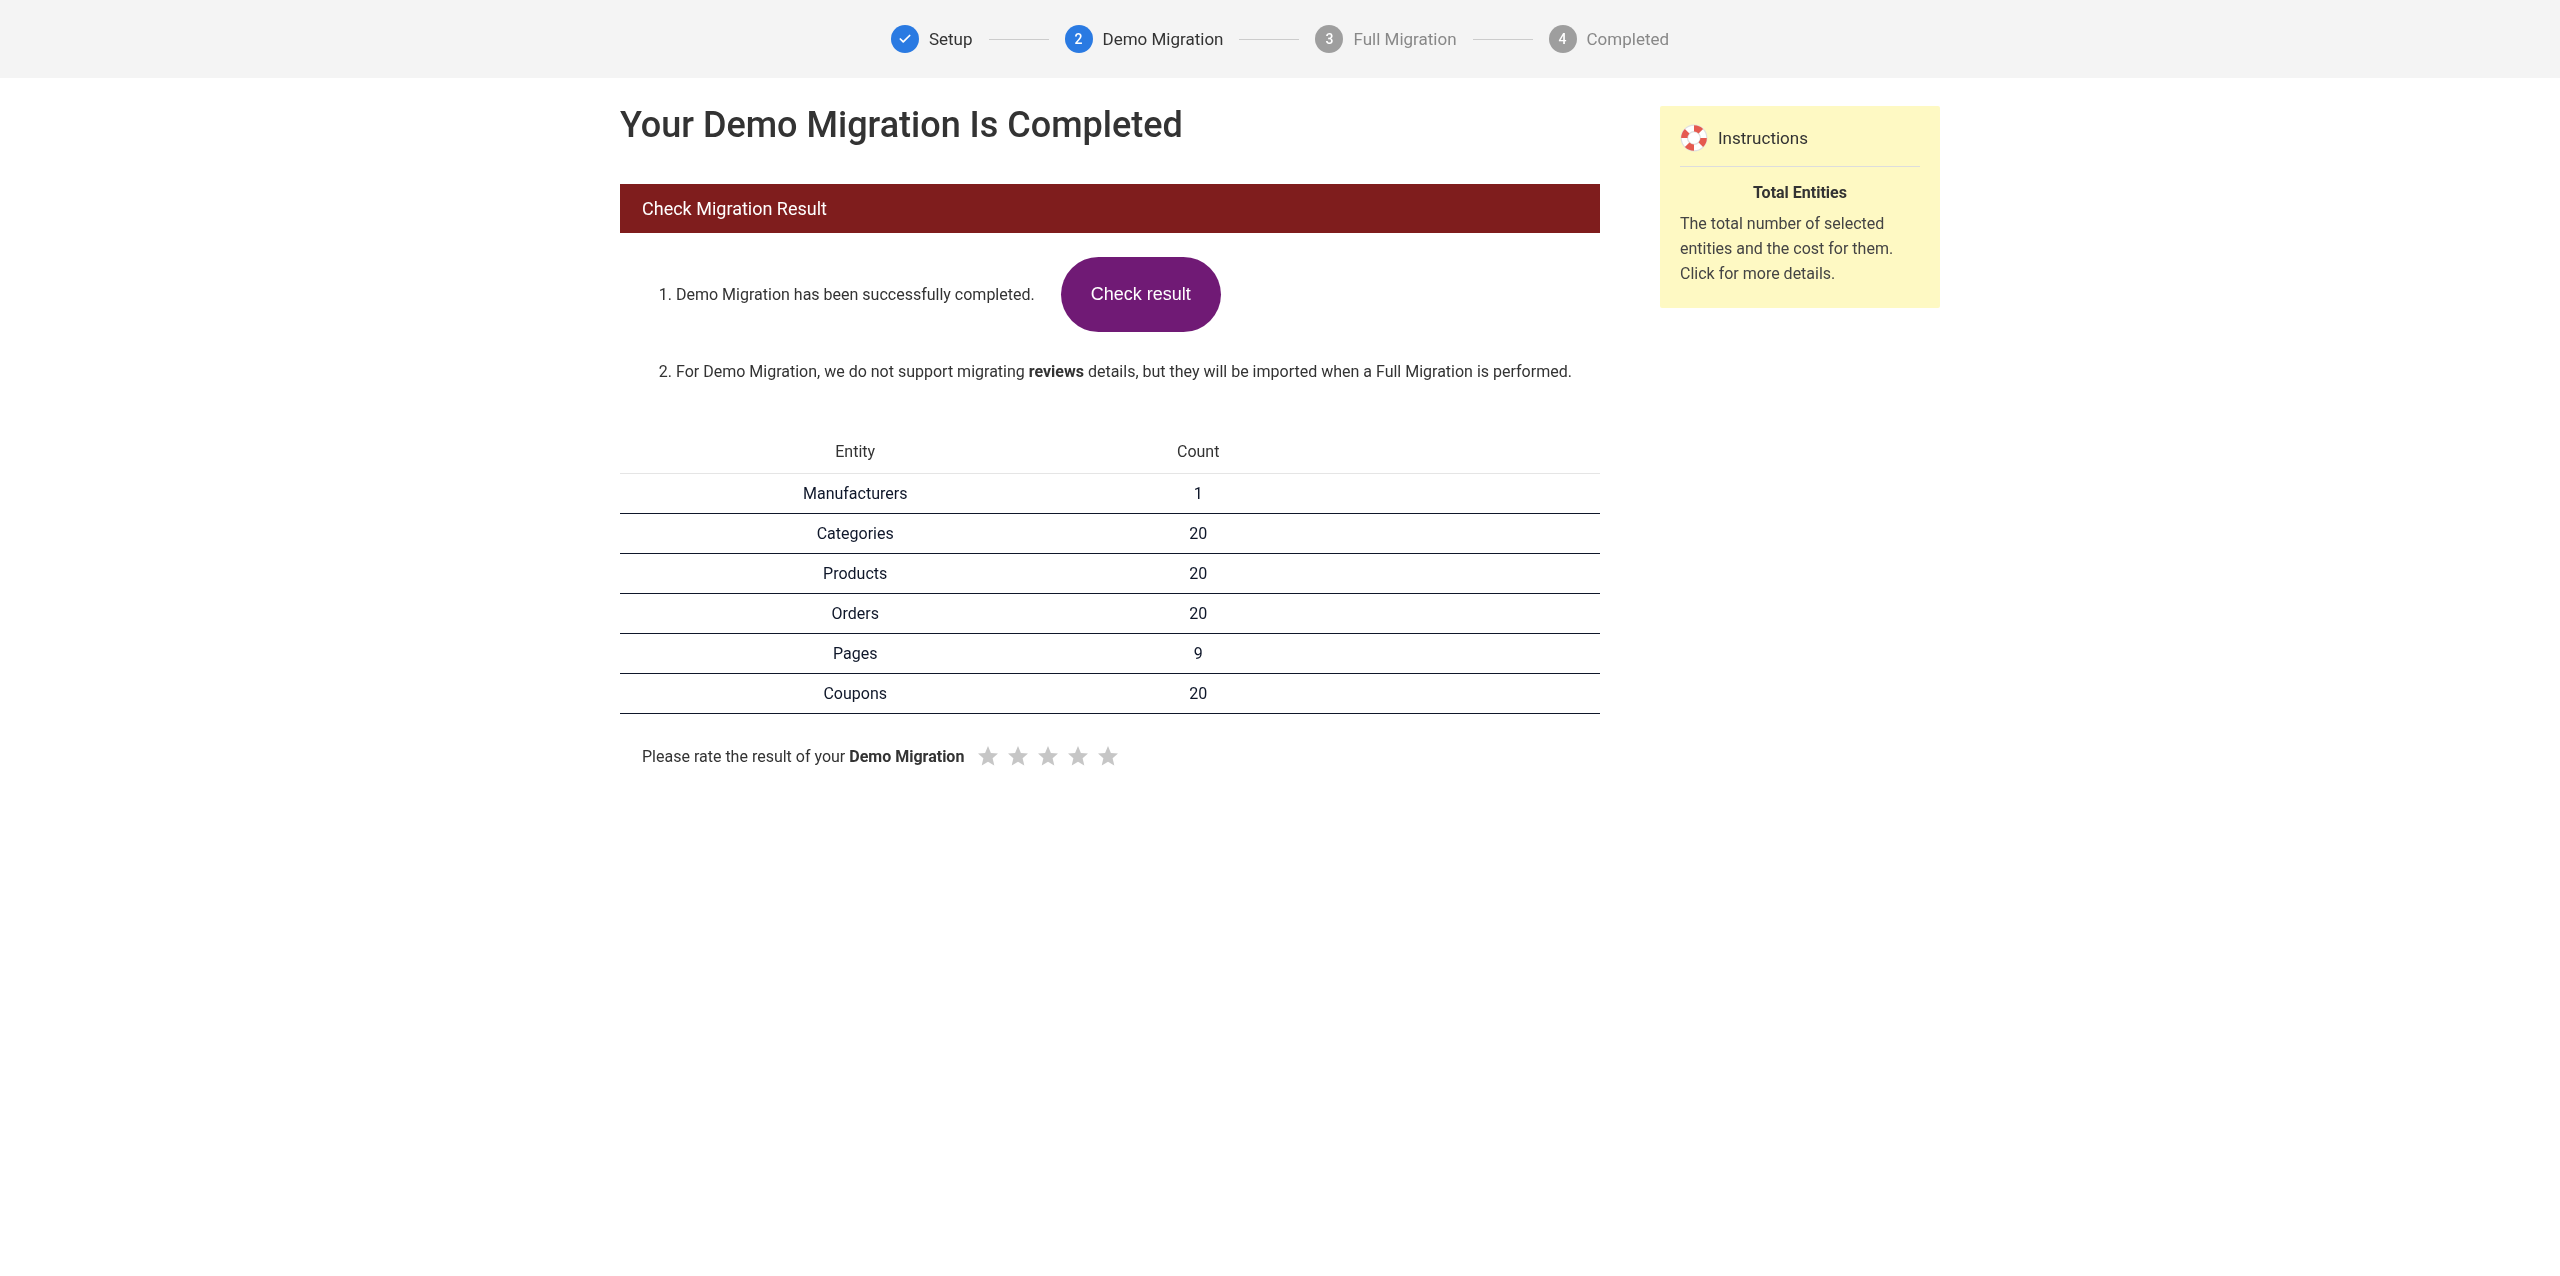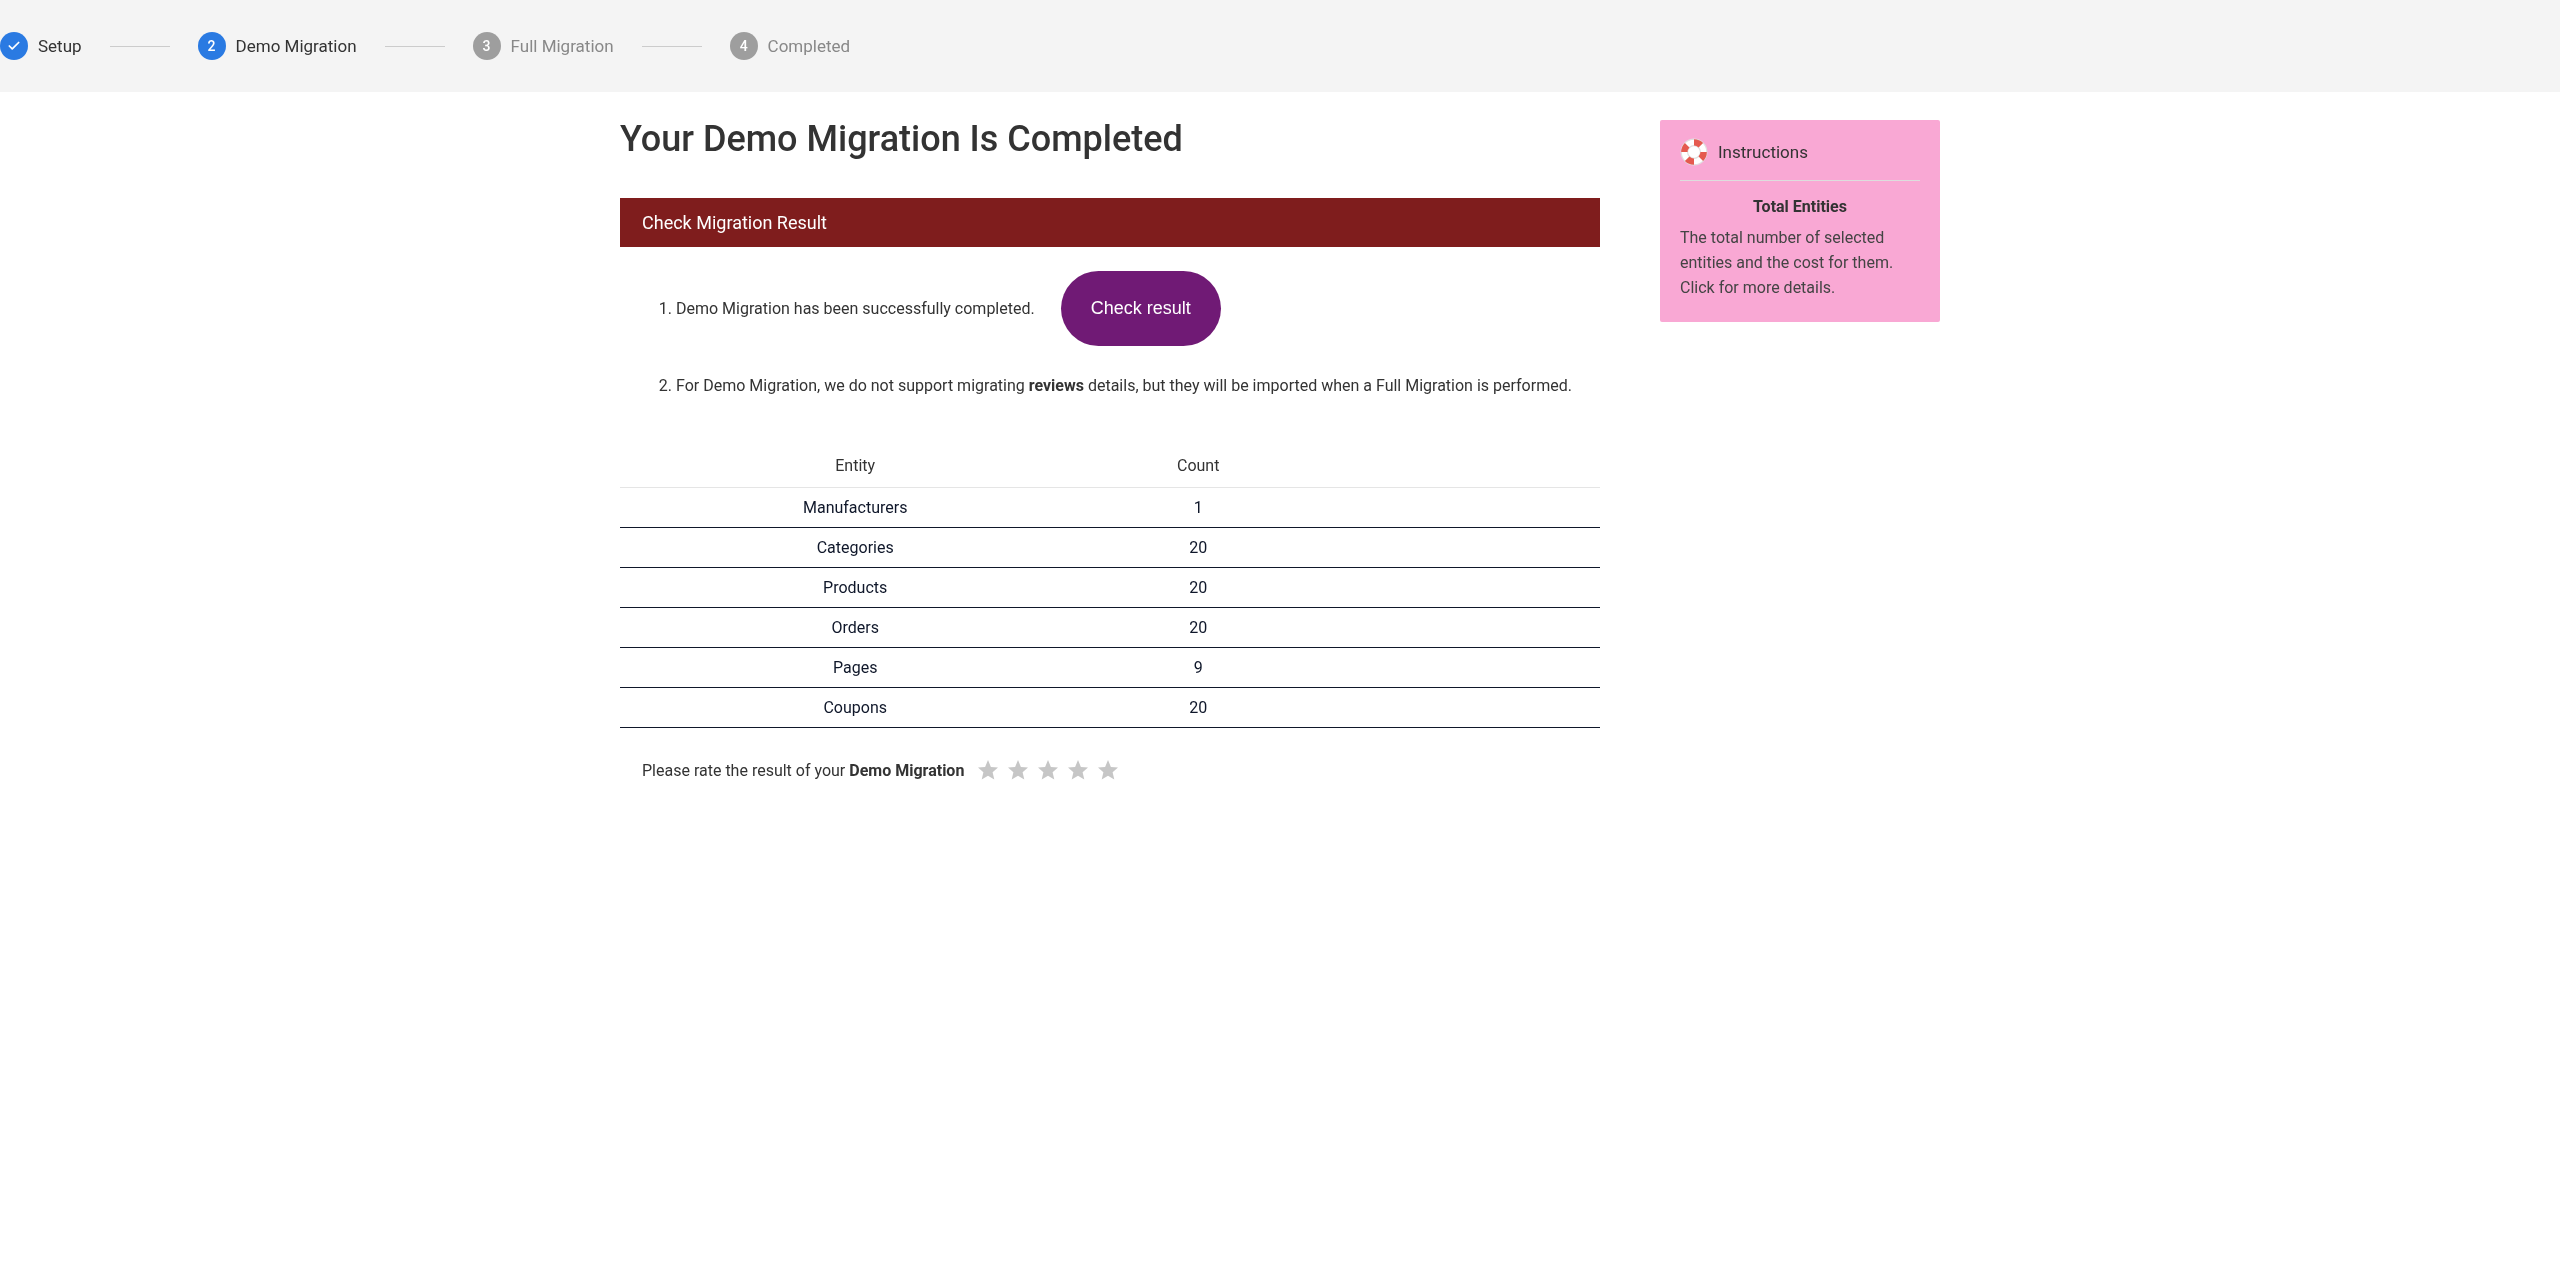--- a/index.html
+++ b/index.html
@@ -7,25 +7,25 @@
       padding: 0;
       box-sizing: border-box;
     }
     body {
       font-family: -apple-system, BlinkMacSystemFont, "Segoe UI", Roboto, "Helvetica Neue", Arial, sans-serif;
       background: #fff;
       color: #333;
     }
     .stepper {
       background: #f4f4f4;
-      padding: 32px 0;
-      display: flex;
-      justify-content: flex-start;
-      align-items: center;
-      gap: 12px;
+      padding: 25px 0;
+      display: flex;
+      justify-content: center;
+      align-items: center;
+      gap: 0;
     }
     .step {
       display: flex;
       align-items: center;
     }
     .step-circle {
       width: 28px;
       height: 28px;
       border-radius: 50%;
       display: flex;
@@ -150,21 +150,21 @@
     .star {
       width: 24px;
       height: 24px;
       cursor: pointer;
     }
     .star svg {
       fill: #c6c6c6;
     }
     .sidebar {
       width: 280px;
-      background: #f9a8d4;
+      background: #fef9c3;
       padding: 18px 20px 22px 20px;
       border-radius: 2px;
       margin-top: 2px;
     }
     .sidebar-header {
       display: flex;
       align-items: center;
       gap: 10px;
       padding-bottom: 14px;
       border-bottom: 1px solid #ddd;

